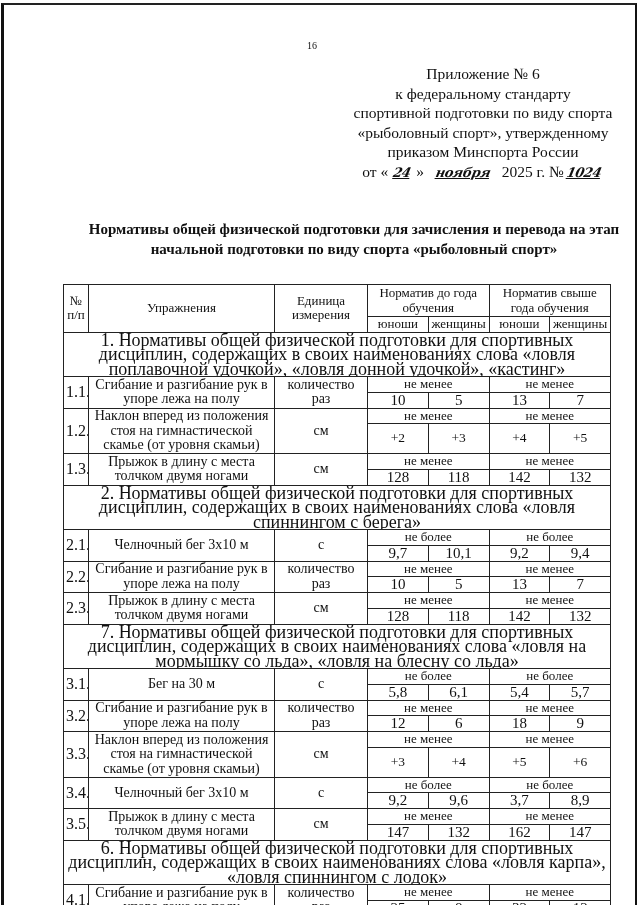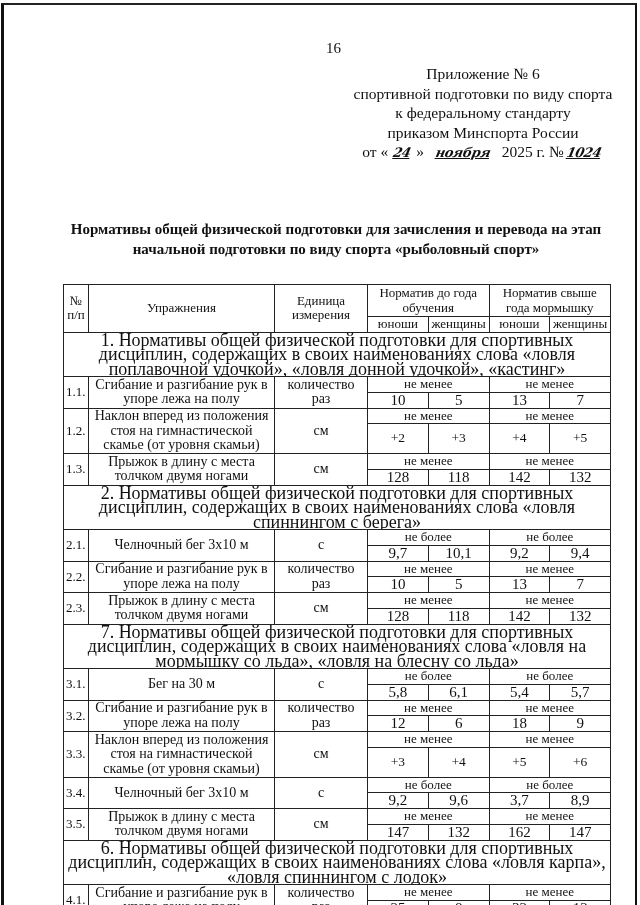--- a/index.html
+++ b/index.html
@@ -1,59 +1,60 @@
 <!DOCTYPE html>
 <html><head>
   <meta charset="utf-8">
   <style>
     html, body { margin: 0; padding: 0; background: #ffffff; }
     body { width: 640px; height: 905px; position: relative; overflow: hidden;
            font-family: "Liberation Serif", "DejaVu Serif", serif; color: #111; }
     .page-frame { position: absolute; left: 1px; top: 3px; width: 636px; height: 902px;
                   border-left: 3px solid #111; border-top: 2px solid #222; border-right: 2px solid #111;
                   box-sizing: border-box; }
-    .page-number { position: absolute; left: 326px; top: 40px; font-size: 15px; }
+    .page-number { position: absolute; left: 307px; top: 40px; font-size: 10px; }
     .approval { position: absolute; left: 352px; top: 64px; width: 262px; text-align: center;
                 font-size: 15.5px; line-height: 19.5px; }
     .approval div { white-space: nowrap; }
     .hand { font-family: "DejaVu Serif", serif; font-style: italic; font-weight: bold;
             font-size: 13px; letter-spacing: -0.5px; text-decoration: underline;
             display: inline-block; transform: skewX(-12deg); }
     .hand.day { width: 28px; text-align: center; }
     .hand.month { width: 70px; text-align: center; }
     .hand.num { width: 40px; text-align: center; }
-    .doc-title { position: absolute; left: 60px; top: 219px; width: 552px; text-align: center;
+    .doc-title { position: absolute; left: 78px; top: 219px; width: 552px; text-align: center;
                  font-weight: bold; font-size: 15px; line-height: 20px; }
     table.norms { position: absolute; left: 63px; top: 284px; border-collapse: collapse;
                   table-layout: fixed; width: 547px; font-size: 13px; }
     table.norms td, table.norms th { border: 1px solid #222; padding: 0 2px; text-align: center;
                   vertical-align: middle; font-weight: normal; line-height: 14.5px; overflow: hidden; }
     col.c-num { width: 25px; } col.c-ex { width: 186px; } col.c-unit { width: 93px; }
     col.c-v { width: 60.75px; }
     .hdr-top td, .hdr-top th { height: 31px; }
     .hdr-sub th { height: 13px; line-height: 13px; }
     .section td { height: 30px; font-size: 18px; line-height: 15px; }
-    .rnum { font-size: 13px; }
+    .rnum { font-size: 16px; }
     .ex { font-size: 14px; }
     .limit { height: 14px; line-height: 14px; }
     .val { height: 15px; line-height: 15px; font-size: 15px; }
     .val-tall { height: 29px; font-size: 13.5px; }
     .cell-num { text-align: left !important; padding-left: 2px !important; }
   </style>
 </head>
 <body>
 
 <div class="page-frame"></div>
 
 <div class="page-number">16</div>
 
 <div class="approval">
   <div>Приложение № 6</div>
+  <div>к федеральному стандарту</div>
   <div>спортивной подготовки по виду спорта</div>
-  <div>к федеральному стандарту</div>
+  <div>«рыболовный спорт», утвержденному</div>
   <div>приказом Минспорта России</div>
   <div>
     <span>от «</span><span class="hand day">24</span><span>»</span>
     <span class="hand month">ноября</span>
     <span>2025 г. №</span><span class="hand num">1024</span>
   </div>
 </div>
 
 <div class="doc-title">
   <div>Нормативы общей физической подготовки для зачисления и перевода на этап</div>
@@ -69,21 +70,21 @@
       <col class="c-v">
       <col class="c-v">
       <col class="c-v">
   </colgroup>
   <thead>
     <tr class="hdr-top">
       <th rowspan="2">№ п/п</th>
       <th rowspan="2">Упражнения</th>
       <th rowspan="2">Единица измерения</th>
       <th colspan="2">Норматив до года обучения</th>
-      <th colspan="2">Норматив свыше года мормышку</th>
+      <th colspan="2">Норматив свыше года обучения</th>
     </tr>
     <tr class="hdr-sub">
       <th>юноши</th>
       <th>женщины</th>
       <th>юноши</th>
       <th>женщины</th>
     </tr>
   </thead>
   <tbody id="norms-body">
       <tr class="section">

